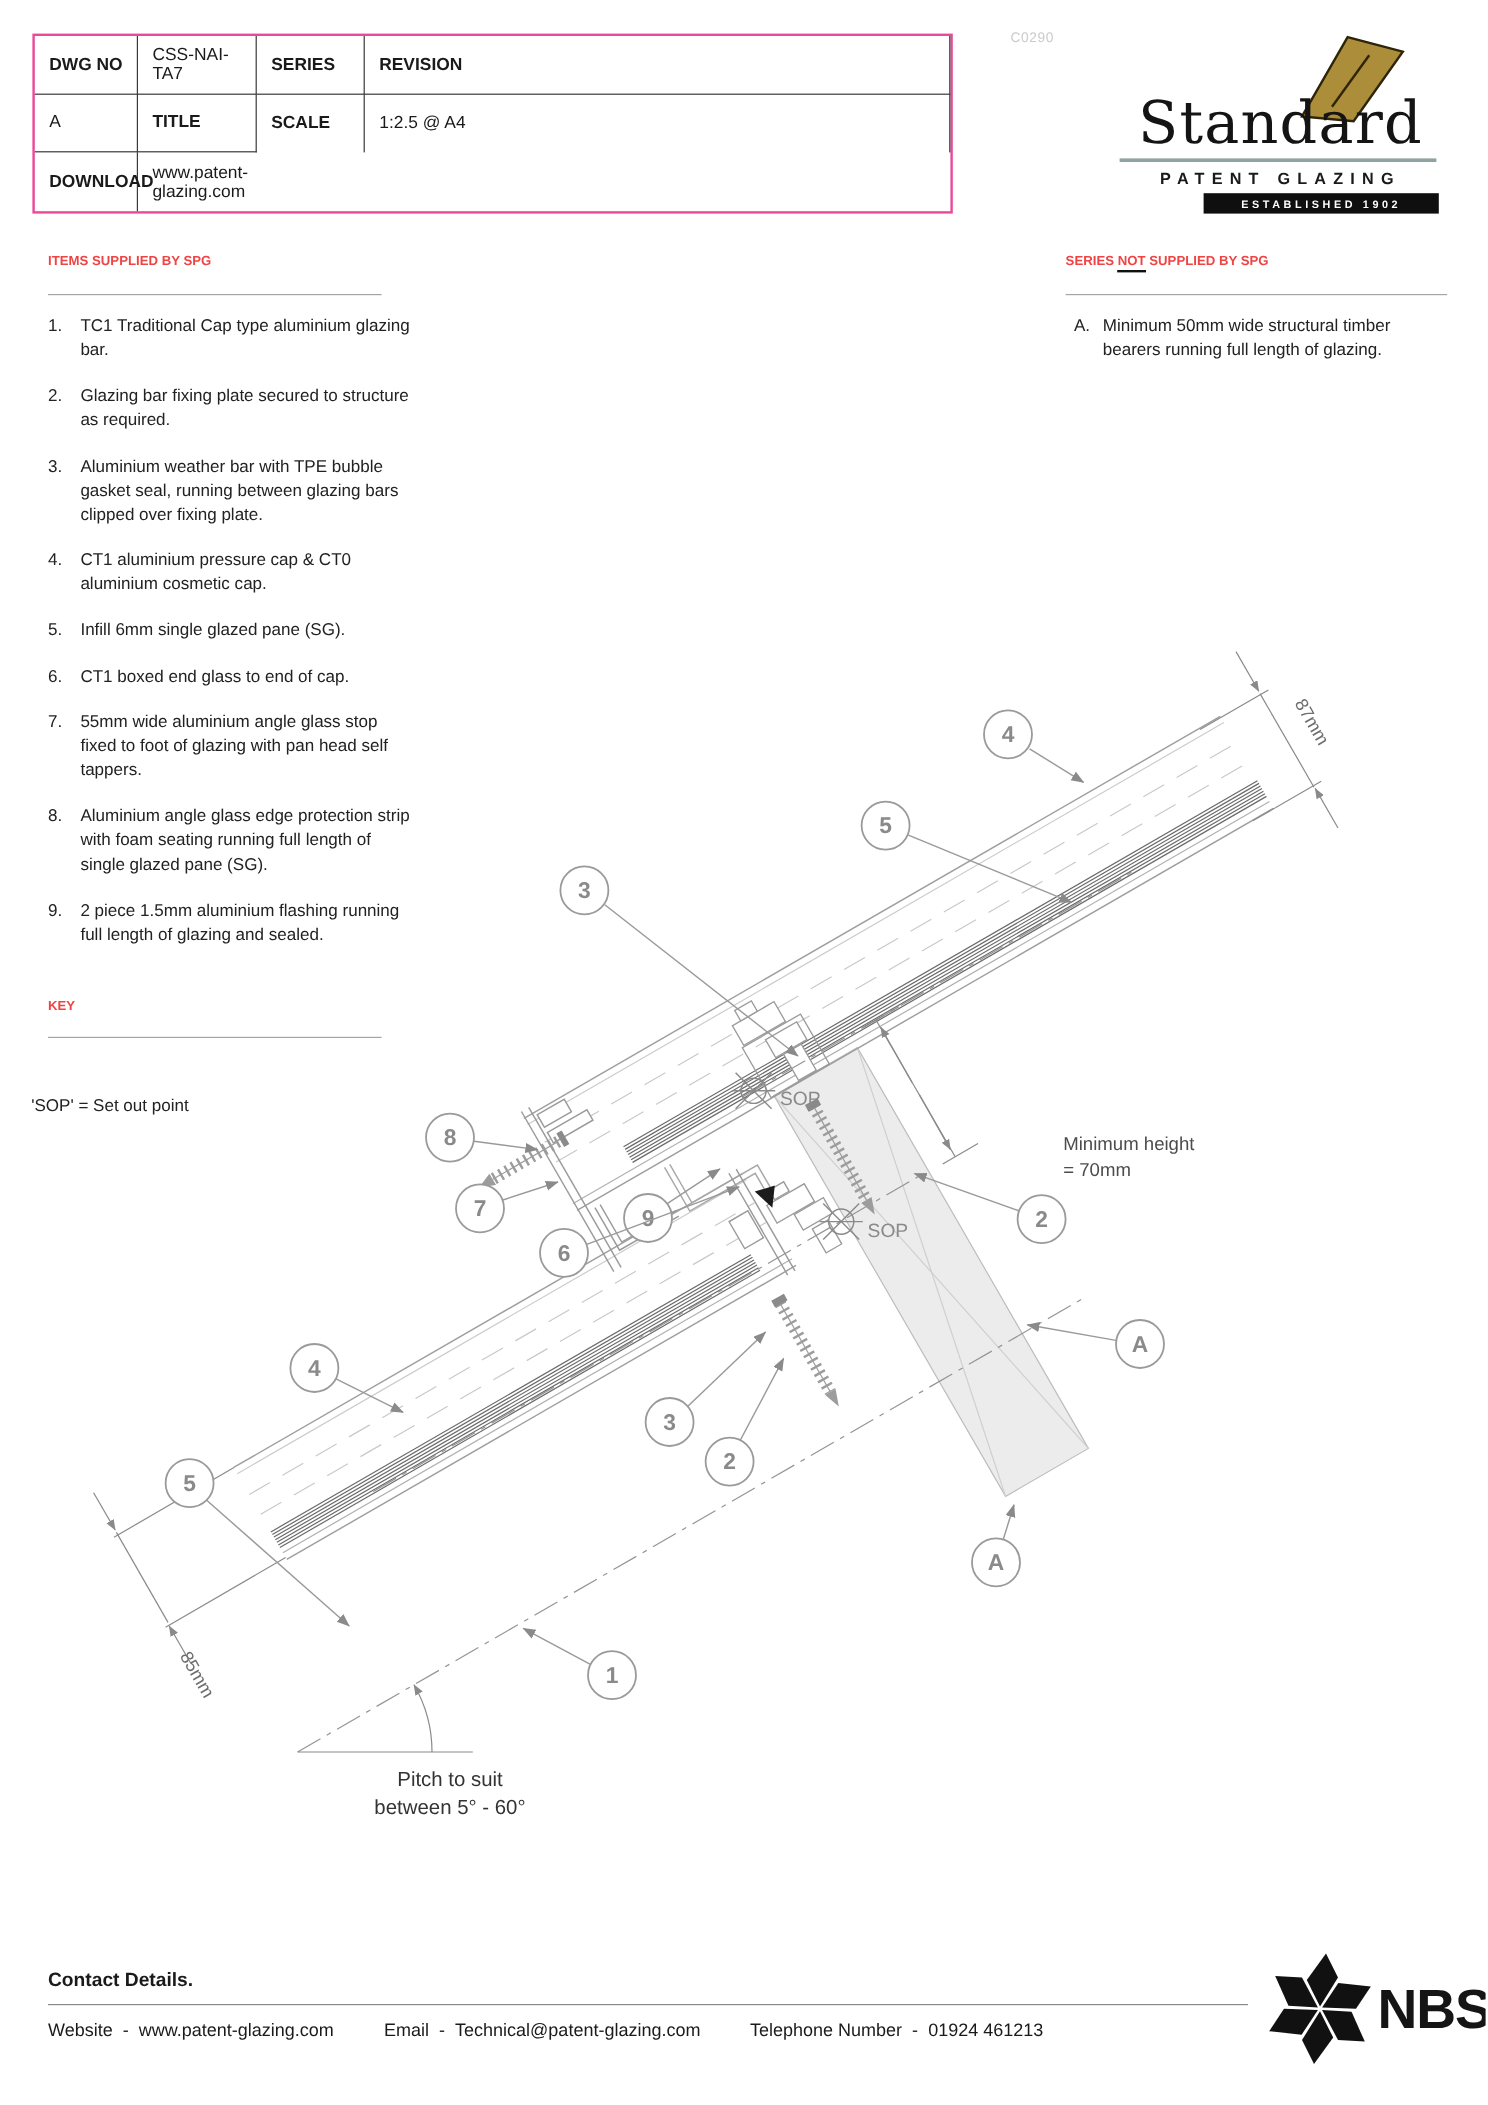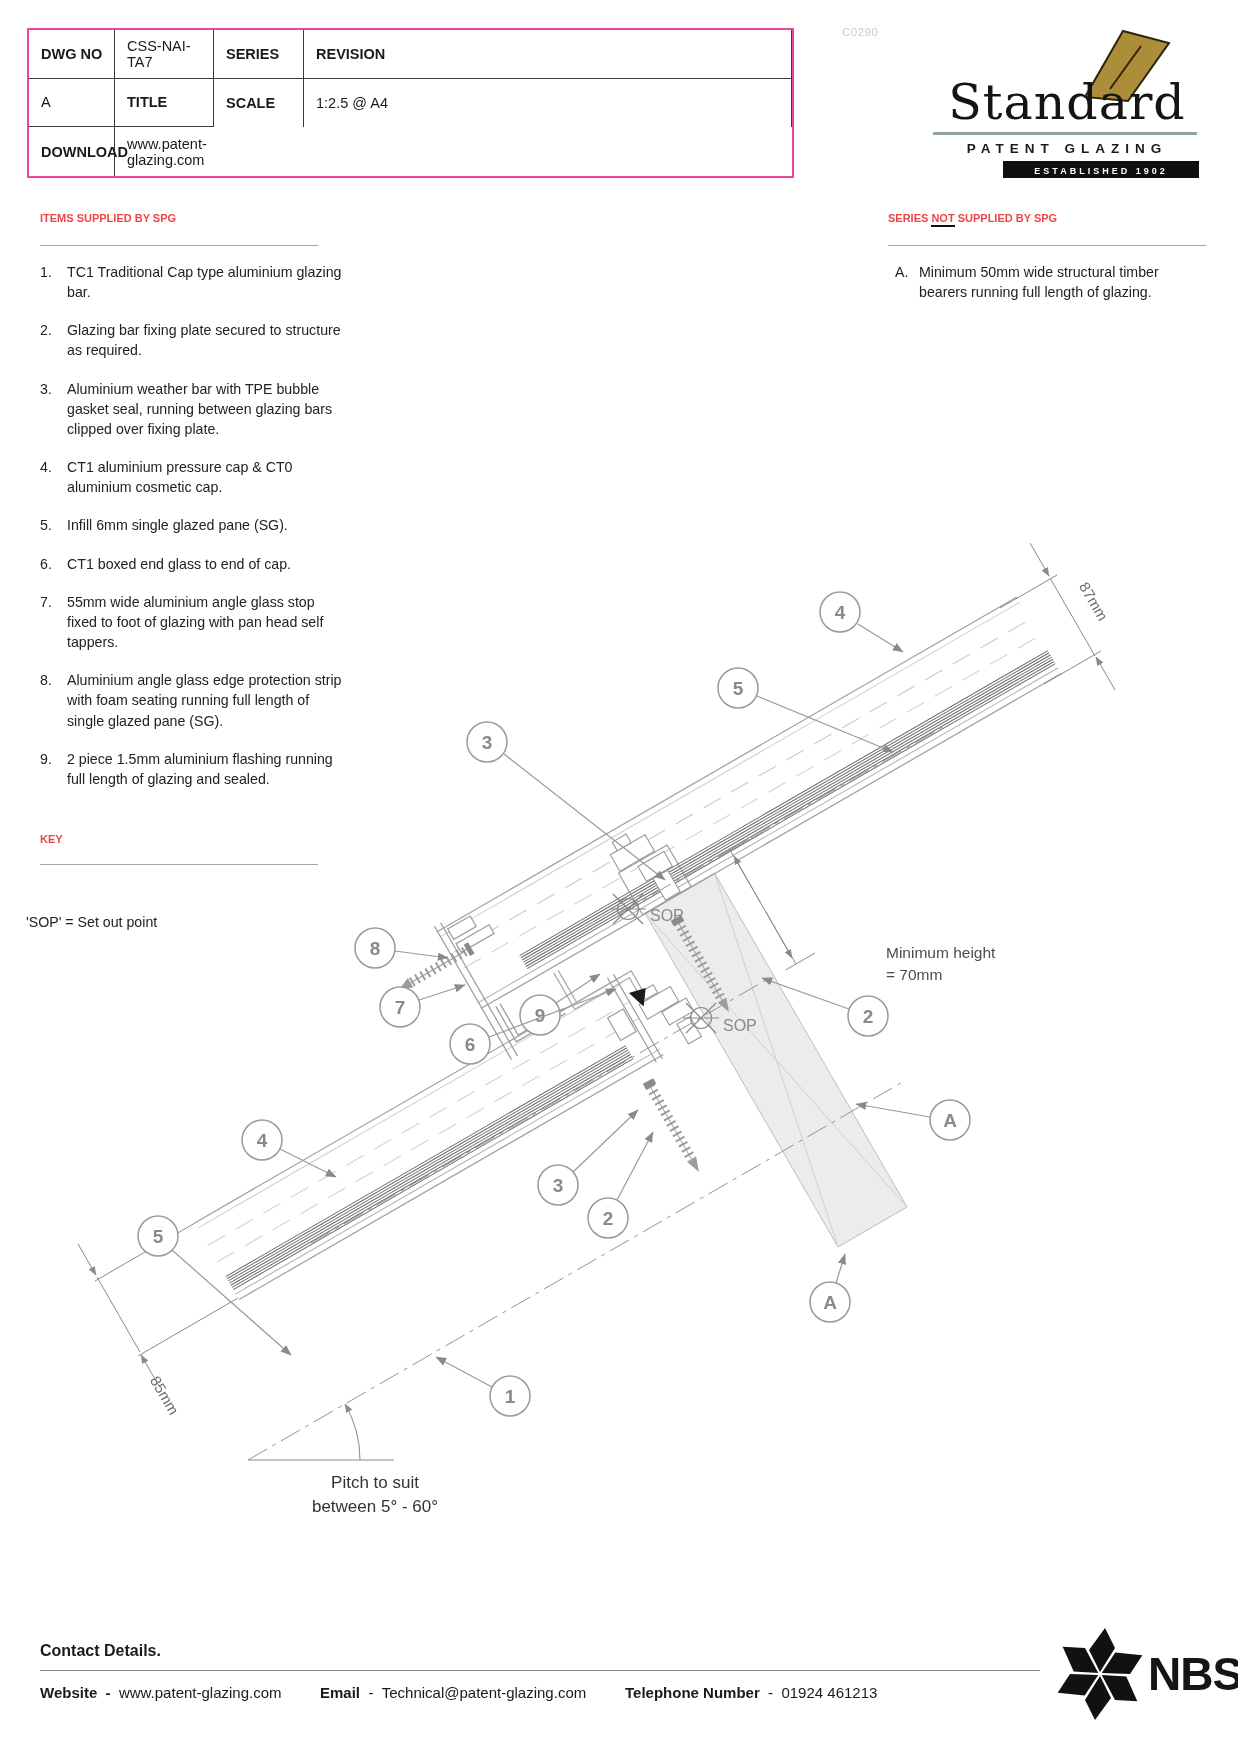--- a/index.html
+++ b/index.html
@@ -19,21 +19,21 @@
   .rule{height:1px;background:#a5a5a5;}
   .list{width:306px;}
   .li{display:flex;margin-bottom:18px;font-size:14.2px;line-height:1.42;color:#222;}
   .li .num{width:27px;flex:0 0 27px;}
   .li .txt{width:279px;}
   .uline{border-bottom:2px solid #111;padding-bottom:1px;}
   .keytext{font-size:14.2px;color:#222;}
   
   .cd-h{font-size:16px;font-weight:bold;}
   .cgroup{font-size:15px;white-space:nowrap;}
-  .cgroup b{font-weight:bold;}
+  .cgroup b{font-weight:normal;}
   
   svg text{font-family:"Liberation Sans",sans-serif;}
   .callout circle{fill:#fff;stroke:#9a9a9a;stroke-width:1.5;}
   .callout text{fill:#8a8a8a;font-size:19px;font-weight:bold;text-anchor:middle;}
   .leader{stroke:#9a9a9a;stroke-width:1.2;fill:none;}
   .soptxt{fill:#8a8a8a;font-size:16px;}
   .dimtxt{fill:#6e6e6e;font-size:15px;text-anchor:middle;}
   .notetxt{fill:#4c4c4c;font-size:15.5px;}
   .pitchtxt{fill:#333;font-size:17px;text-anchor:middle;}
   .logo-serif{font-family:"DejaVu Serif","Liberation Serif",serif;}

